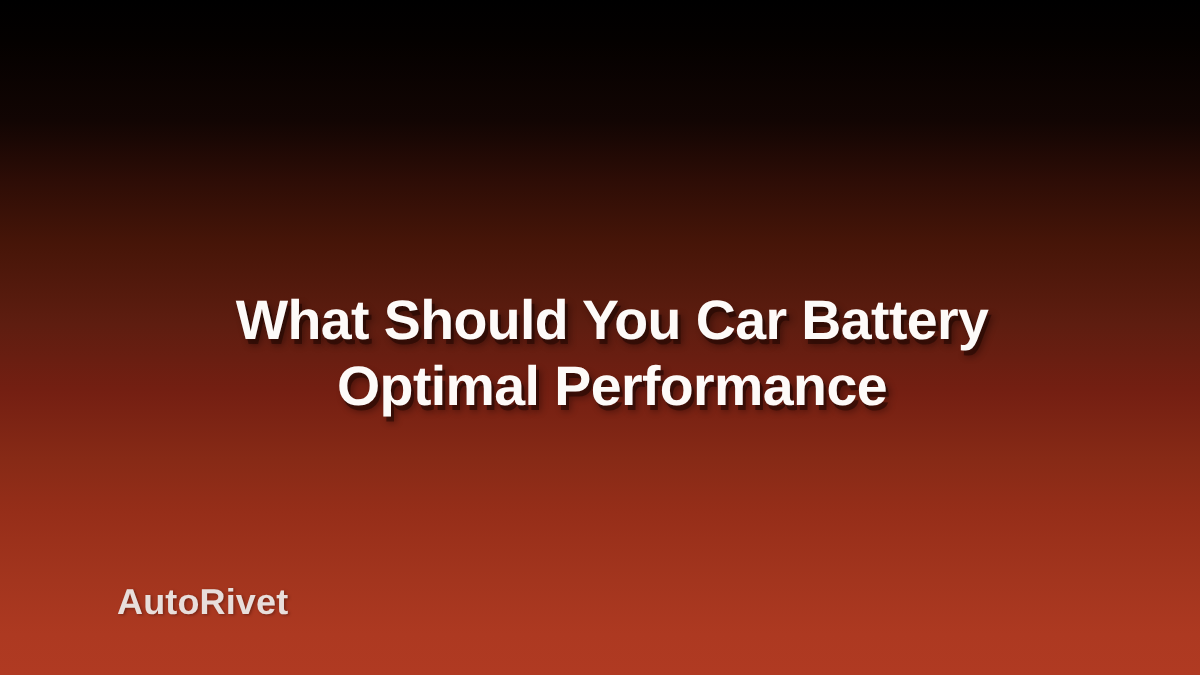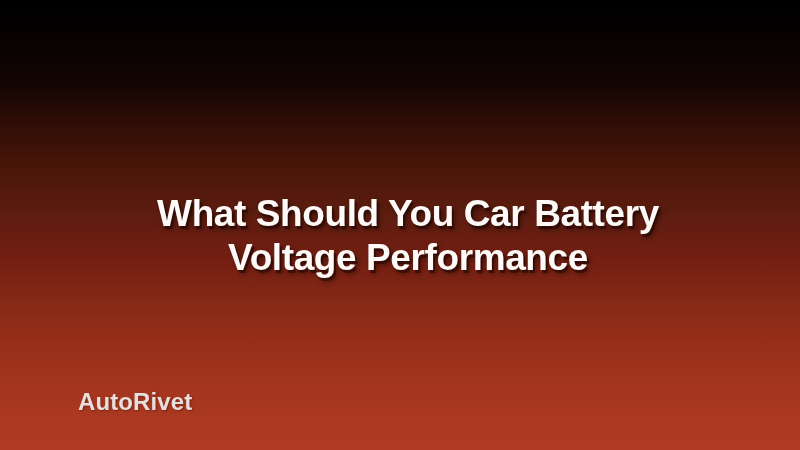--- a/index.html
+++ b/index.html
@@ -85,19 +85,19 @@
   }
 </style>
 </head>
 <body>
 
 <div class="banner">
 
   <div class="title-block">
     <h1 class="headline">
       <span class="line">What Should You Car Battery</span>
-      <span class="line">Voltage Performance</span>
+      <span class="line">Optimal Performance</span>
     </h1>
   </div>
 
   <div class="brand">AutoRivet</div>
 
 </div>
 
 </body></html>

